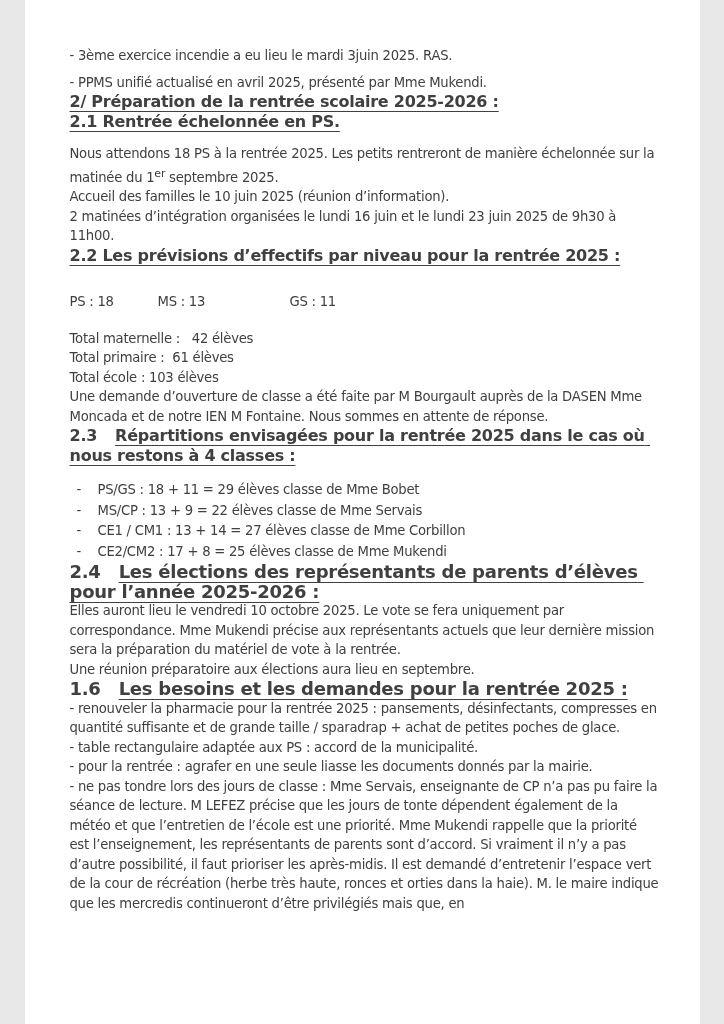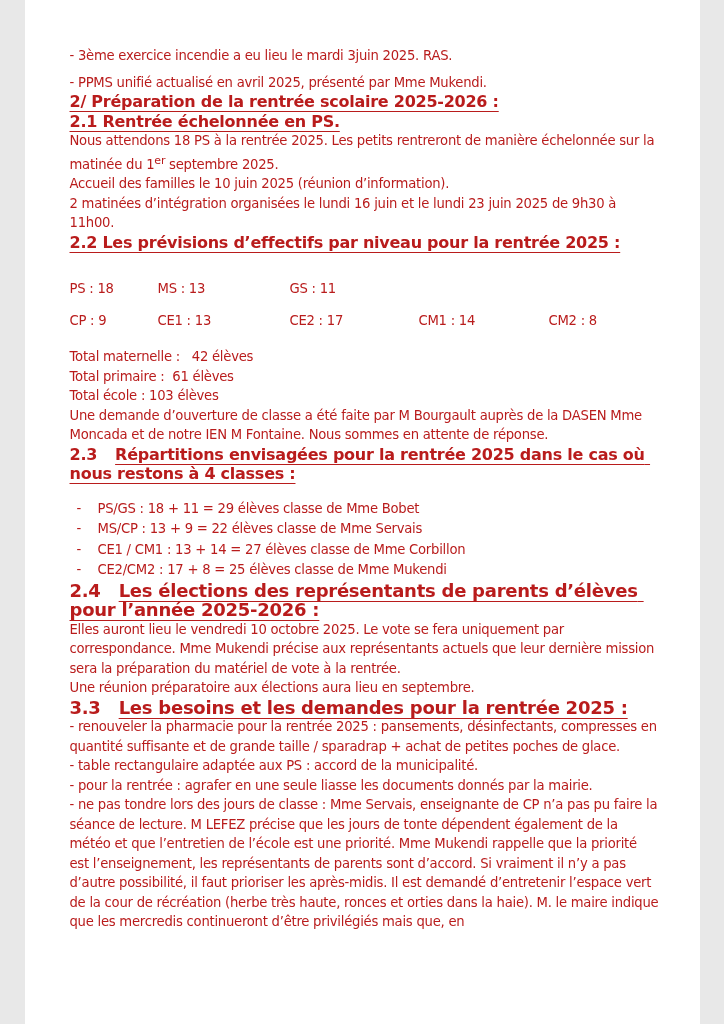--- a/index.html
+++ b/index.html
@@ -9,21 +9,21 @@
     width: 675px;
     height: 1024px;
     margin: 0 auto;
     background: #ffffff;
     box-sizing: border-box;
     padding: 46px 40px 0 45px;
     font-family: "DejaVu Sans", sans-serif;
     font-size: 13.2px;
     line-height: 19.5px;
     letter-spacing: -0.25px;
-    color: #b91c1c;
+    color: #404040;
     overflow: hidden;
   }
   .page p { margin: 0; white-space: pre-wrap; }
 
   .intro p + p { margin-top: 7px; }
 
   .heading {
     font-weight: bold;
     font-size: 16px;
     white-space: pre-wrap;
@@ -31,21 +31,21 @@
   .heading .u, .heading.u-all {
     text-decoration: underline;
     text-decoration-thickness: 1.3px;
     text-underline-offset: 3.5px;
   }
   .heading .num { display: inline-block; margin-right: 18px; text-decoration: none; }
   .heading-lg { font-size: 18px; }
 
   .s2-title  { margin-top: 72px; }
   .s21-title { margin-top: 36px; }
-  .s21-body  { margin-top: 0; }
+  .s21-body  { margin-top: 13px; }
 
   .s22-title { margin-top: 24px; }
   .eff-table { margin-top: 15px; }
   .eff-row   { display: flex; }
   .eff-cell  { flex: 0 0 auto; white-space: pre; margin-top: 12px; }
   .eff-c1 { width: 88px; }
   .eff-c2 { width: 132px; }
   .eff-c3 { width: 129px; }
   .eff-c4 { width: 130px; }
   .eff-c5 { width: auto; }
@@ -80,27 +80,20 @@
 
   <p class="heading u-all s22-title">2.2 Les prévisions d’effectifs par niveau pour la rentrée 2025 :</p>
   <div class="eff-table">
     <div class="eff-row">
       <span class="eff-cell eff-c1">PS : 18</span>
       <span class="eff-cell eff-c2">MS : 13</span>
       <span class="eff-cell eff-c3">GS : 11</span>
       <span class="eff-cell eff-c4"></span>
       <span class="eff-cell eff-c5"></span>
     </div>
-    <div class="eff-row">
-      <span class="eff-cell eff-c1">CP : 9</span>
-      <span class="eff-cell eff-c2">CE1 : 13</span>
-      <span class="eff-cell eff-c3">CE2 : 17</span>
-      <span class="eff-cell eff-c4">CM1 : 14</span>
-      <span class="eff-cell eff-c5">CM2 : 8</span>
-    </div>
   </div>
   <div class="totals">
     <p>Total maternelle :   42 élèves</p>
     <p>Total primaire :  61 élèves</p>
     <p>Total école : 103 élèves</p>
     <p>Une demande d’ouverture de classe a été faite par M Bourgault auprès de la DASEN Mme Moncada et de notre IEN M Fontaine. Nous sommes en attente de réponse.</p>
   </div>
 
   <p class="heading s23-title"><span class="num">2.3</span><span class="u">Répartitions envisagées pour la rentrée 2025 dans le cas où nous restons à 4 classes :</span></p>
   <div class="dash-list">
@@ -119,21 +112,21 @@
     <div class="dash-item">
       <span class="dash">-</span>
       <span>CE2/CM2 : 17 + 8 = 25 élèves classe de Mme Mukendi</span>
     </div>
   </div>
 
   <p class="heading heading-lg s24-title"><span class="num">2.4</span><span class="u">Les élections des représentants de parents d’élèves pour l’année 2025-2026 :</span></p>
   <p>Elles auront lieu le vendredi 10 octobre 2025. Le vote se fera uniquement par correspondance. Mme Mukendi précise aux représentants actuels que leur dernière mission sera la préparation du matériel de vote à la rentrée.</p>
   <p>Une réunion préparatoire aux élections aura lieu en septembre.</p>
 
-  <p class="heading heading-lg s25-title"><span class="num">3.3</span><span class="u">Les besoins et les demandes pour la rentrée 2025 :</span></p>
+  <p class="heading heading-lg s25-title"><span class="num">1.6</span><span class="u">Les besoins et les demandes pour la rentrée 2025 :</span></p>
   <div>
     <p>- renouveler la pharmacie pour la rentrée 2025 : pansements, désinfectants, compresses en quantité suffisante et de grande taille / sparadrap + achat de petites poches de glace.</p>
     <p>- table rectangulaire adaptée aux PS : accord de la municipalité.</p>
     <p>- pour la rentrée : agrafer en une seule liasse les documents donnés par la mairie.</p>
     <p>- ne pas tondre lors des jours de classe : Mme Servais, enseignante de CP n’a pas pu faire la séance de lecture. M LEFEZ précise que les jours de tonte dépendent également de la météo et que l’entretien de l’école est une priorité. Mme Mukendi rappelle que la priorité est l’enseignement, les représentants de parents sont d’accord. Si vraiment il n’y a pas d’autre possibilité, il faut prioriser les après-midis. Il est demandé d’entretenir l’espace vert de la cour de récréation (herbe très haute, ronces et orties dans la haie). M. le maire indique que les mercredis continueront d’être privilégiés mais que, en</p>
   </div>
 
 </div>
 
 </body></html>

